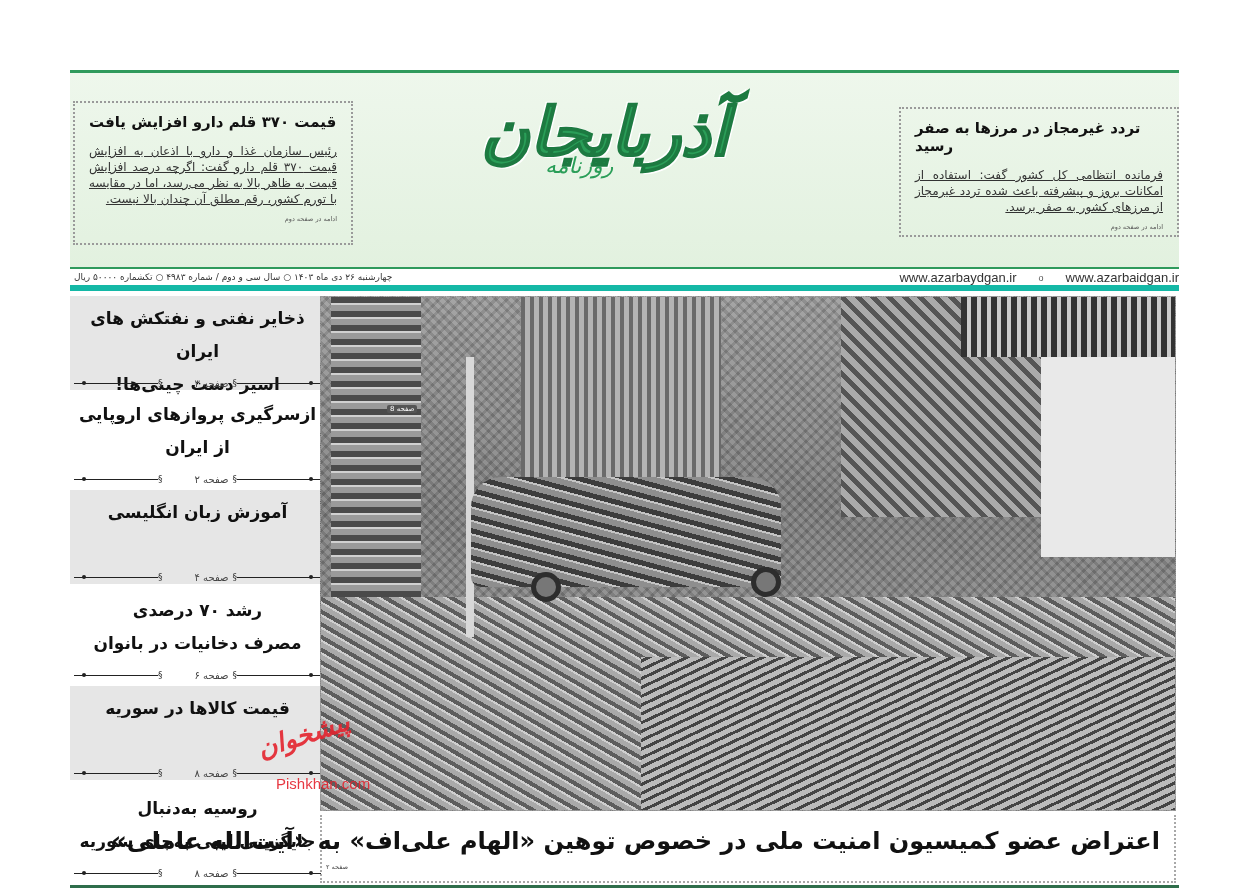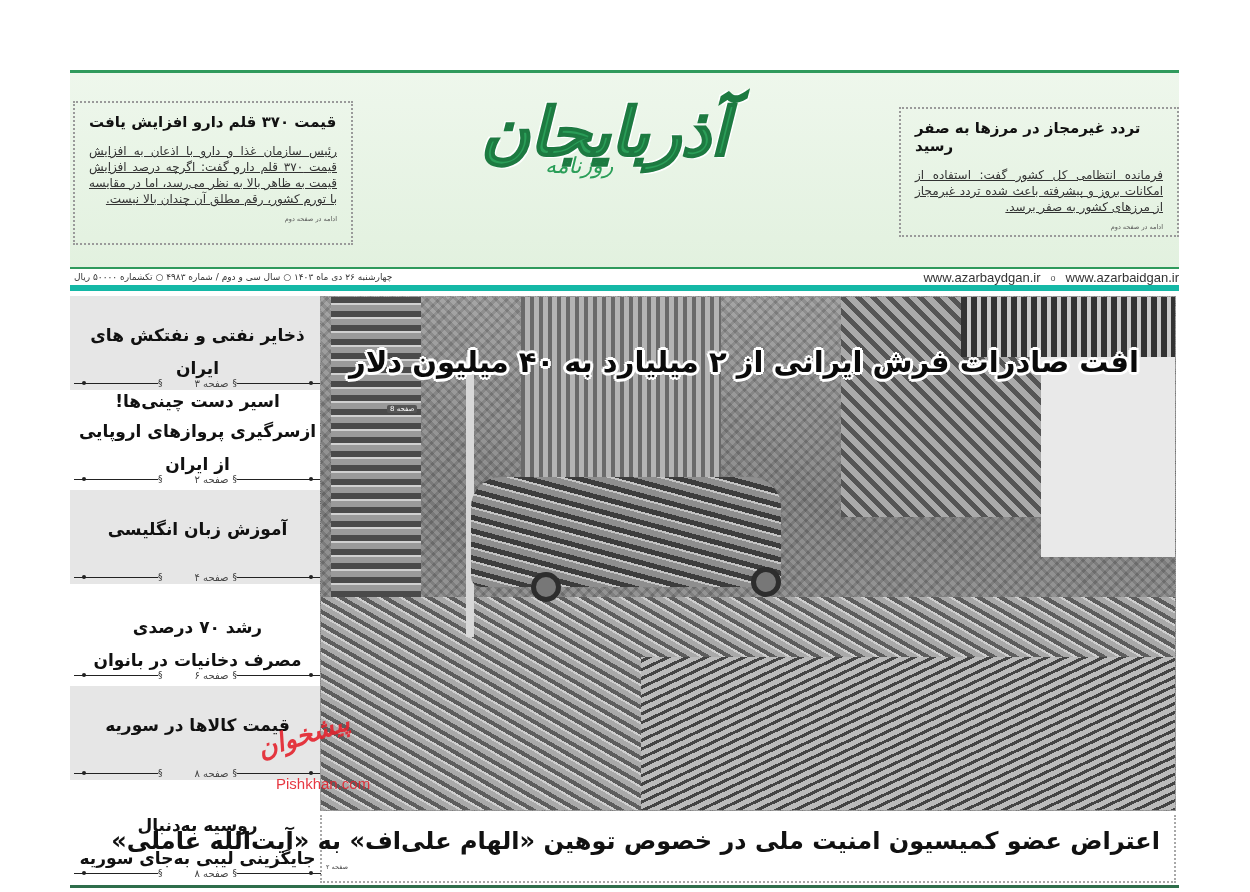--- a/index.html
+++ b/index.html
@@ -48,29 +48,29 @@
   .infobar {
     position: absolute; left: 0; top: 197px; width: 1109px; height: 24px;
     border-top: 2px solid #2f9a5c; border-bottom: 6px solid #14b8a6;
     background: #ffffff;
   }
   .dateline {
     position: absolute; left: 4px; top: 3px; font-size: 9px; color: #333; direction: rtl;
   }
   .websites {
     position: absolute; right: 0px; top: 1px; font-family: "Liberation Sans", sans-serif;
-    font-size: 13px; color: #333; display: flex; gap: 10px; align-items: center; justify-content: center;
+    font-size: 13px; color: #333; display: flex; gap: 22px; align-items: center; justify-content: center;
   }
   .websites .sep { font-size: 9px; color: #555; }
 
   
   .sidecol { position: absolute; left: 0; top: 226px; width: 245px; height: 596px; }
   .story {
     position: absolute; left: 0; width: 255px; direction: rtl; text-align: center;
-    padding-top: 23px;
+    padding-top: 6px;
   }
   .story.gray { background: #e6e6e6; }
   .story-line {
     font-family: "DejaVu Sans", sans-serif; font-weight: bold; font-size: 17px; color: #111;
     line-height: 33px;
   }
   .story-foot {
     position: absolute; left: 4px; right: 4px; bottom: 1px; height: 12px;
     display: flex; align-items: center; direction: ltr;
   }
@@ -252,21 +252,20 @@
     <div class="rug r3"></div>
     <div class="rug r4"></div>
     <div class="rug wall"></div>
     <div class="rug floor1"></div>
     <div class="rug floor2"></div>
     <div class="rug pole"></div>
     <div class="rug cart"></div>
     <div class="wheel" style="left:210px; top:275px;"></div>
     <div class="wheel" style="left:430px; top:270px;"></div>
 
-    <div class="headline">افت صادرات فرش ایرانی از ۲ میلیارد به ۴۰ میلیون دلار</div>
     <div class="headline-page">صفحه 8</div>
   </div>
 
   <div class="lower-headline">
     <div class="text">اعتراض عضو کمیسیون امنیت ملی در خصوص توهین «الهام علی‌اف» به «آیت‌الله عاملی»</div>
     <div class="pg">صفحه ۲</div>
   </div>
 
   <div class="bottom-rule"></div>
 

